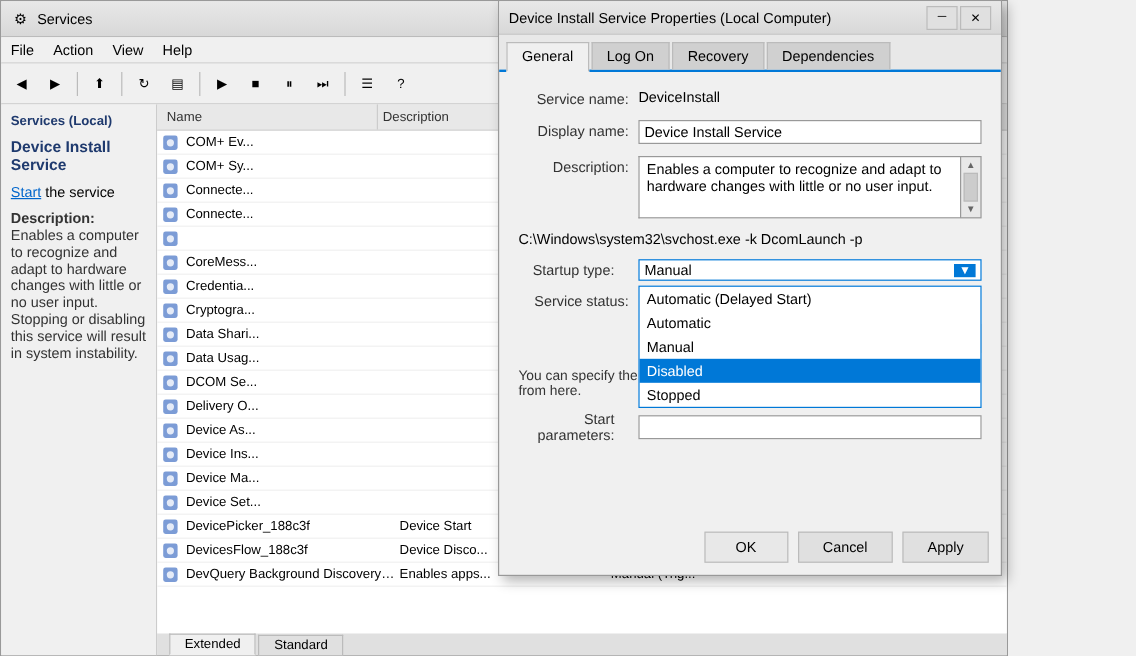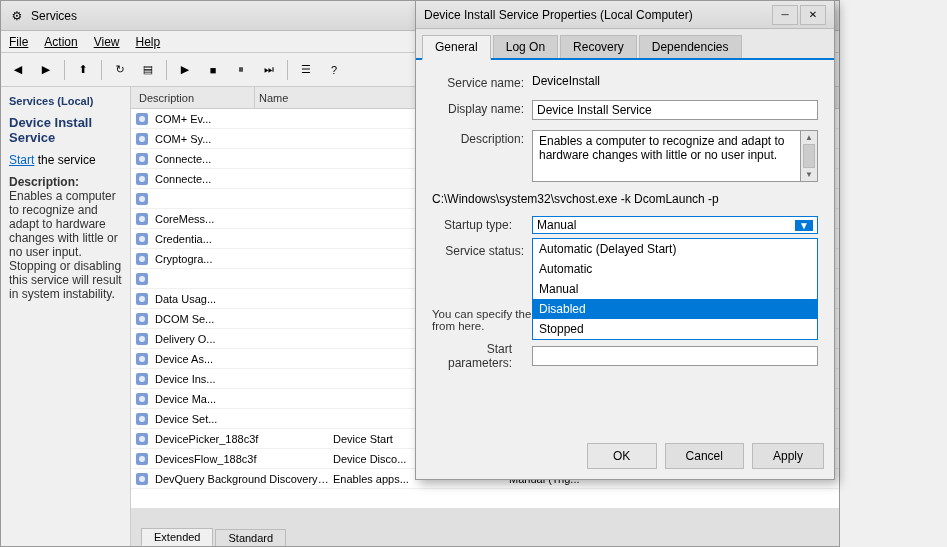--- a/index.html
+++ b/index.html
@@ -40,21 +40,21 @@
       background: #f0f0f0;
       height: 22px;
       display: flex;
       align-items: center;
       border-bottom: 1px solid #ccc;
     }
     .menu-item {
       padding: 20px 8px;
       cursor: pointer;
       height: 100%;
-      display: flex; align-items: center; text-decoration: underline;
+      display: flex; align-items: center;
     }
 
     .toolbar {
       height: 34px;
       background: #f0f0f0;
       border-bottom: 1px solid #ccc;
       display: flex;
       align-items: center;
       padding: 0 4px;
       gap: 2px;
@@ -128,21 +128,21 @@
       display: flex;
       align-items: center;
       height: 20px;
       border-bottom: 1px solid #f0f0f0;
       padding: 0 2px;
       cursor: pointer;
     }
     .service-icon { width: 18px; height: 18px; display: flex; align-items: center; justify-content: center; margin-right: 2px; flex-shrink: 0; }
     .service-cell { overflow: hidden; white-space: nowrap; text-overflow: ellipsis; padding: 0 2px; }
     .list-tabs {
-      height: 38px;
+      height: 18px;
       display: flex;
       align-items: flex-end;
       background: #e0e0e0;
       padding: 0 0 0 10px;
     }
     .list-tab {
       padding: 2px 12px;
       background: #e0e0e0;
       border: 1px solid #bbb;
       border-bottom: none;
@@ -401,22 +401,22 @@
       </div>
       <div class="left-panel-desc">
         <strong>Description:</strong><br>
         <span>Enables a computer to recognize and adapt to hardware changes with little or no user input. Stopping or disabling this service will result in system instability.</span>
       </div>
     </div>
 
     <div class="main-panel">
 
       <div class="services-list-header">
+        <div class="services-list-header-item" style="width:180px">Name</div>
         <div class="services-list-header-item" style="width:120px">Description</div>
-        <div class="services-list-header-item" style="width:180px">Name</div>
         <div class="services-list-header-item" style="width:60px">Status</div>
         <div class="services-list-header-item" style="width:100px">Startup Type</div>
       </div>
 
       <div class="services-list" id="services-list">
 
       <div class="service-row">
       <div class="service-icon">
         <svg width="16" height="16" viewBox="0 0 16 16">
           <rect x="2" y="2" width="12" height="12" rx="2" fill="#4472c4" opacity="0.7"></rect>
@@ -511,20 +511,21 @@
       <div class="service-cell" style="width:58px;font-size:11px;"></div>
       <div class="service-cell" style="width:98px;font-size:11px;"></div>
     </div>
           <div class="service-row">
       <div class="service-icon">
         <svg width="16" height="16" viewBox="0 0 16 16">
           <rect x="2" y="2" width="12" height="12" rx="2" fill="#4472c4" opacity="0.7"></rect>
           <circle cx="8" cy="8" r="3" fill="#fff" opacity="0.8"></circle>
         </svg>
       </div>
+      <div class="service-cell" style="width:178px;font-size:11px;">Data Shari...</div>
       <div class="service-cell" style="width:118px;font-size:11px;"></div>
       <div class="service-cell" style="width:58px;font-size:11px;"></div>
       <div class="service-cell" style="width:98px;font-size:11px;"></div>
     </div>
           <div class="service-row">
       <div class="service-icon">
         <svg width="16" height="16" viewBox="0 0 16 16">
           <rect x="2" y="2" width="12" height="12" rx="2" fill="#4472c4" opacity="0.7"></rect>
           <circle cx="8" cy="8" r="3" fill="#fff" opacity="0.8"></circle>
         </svg>

